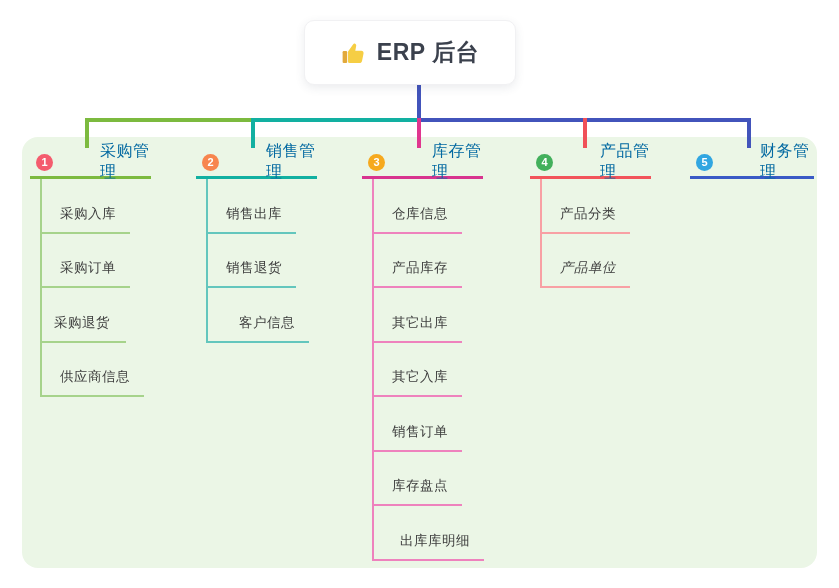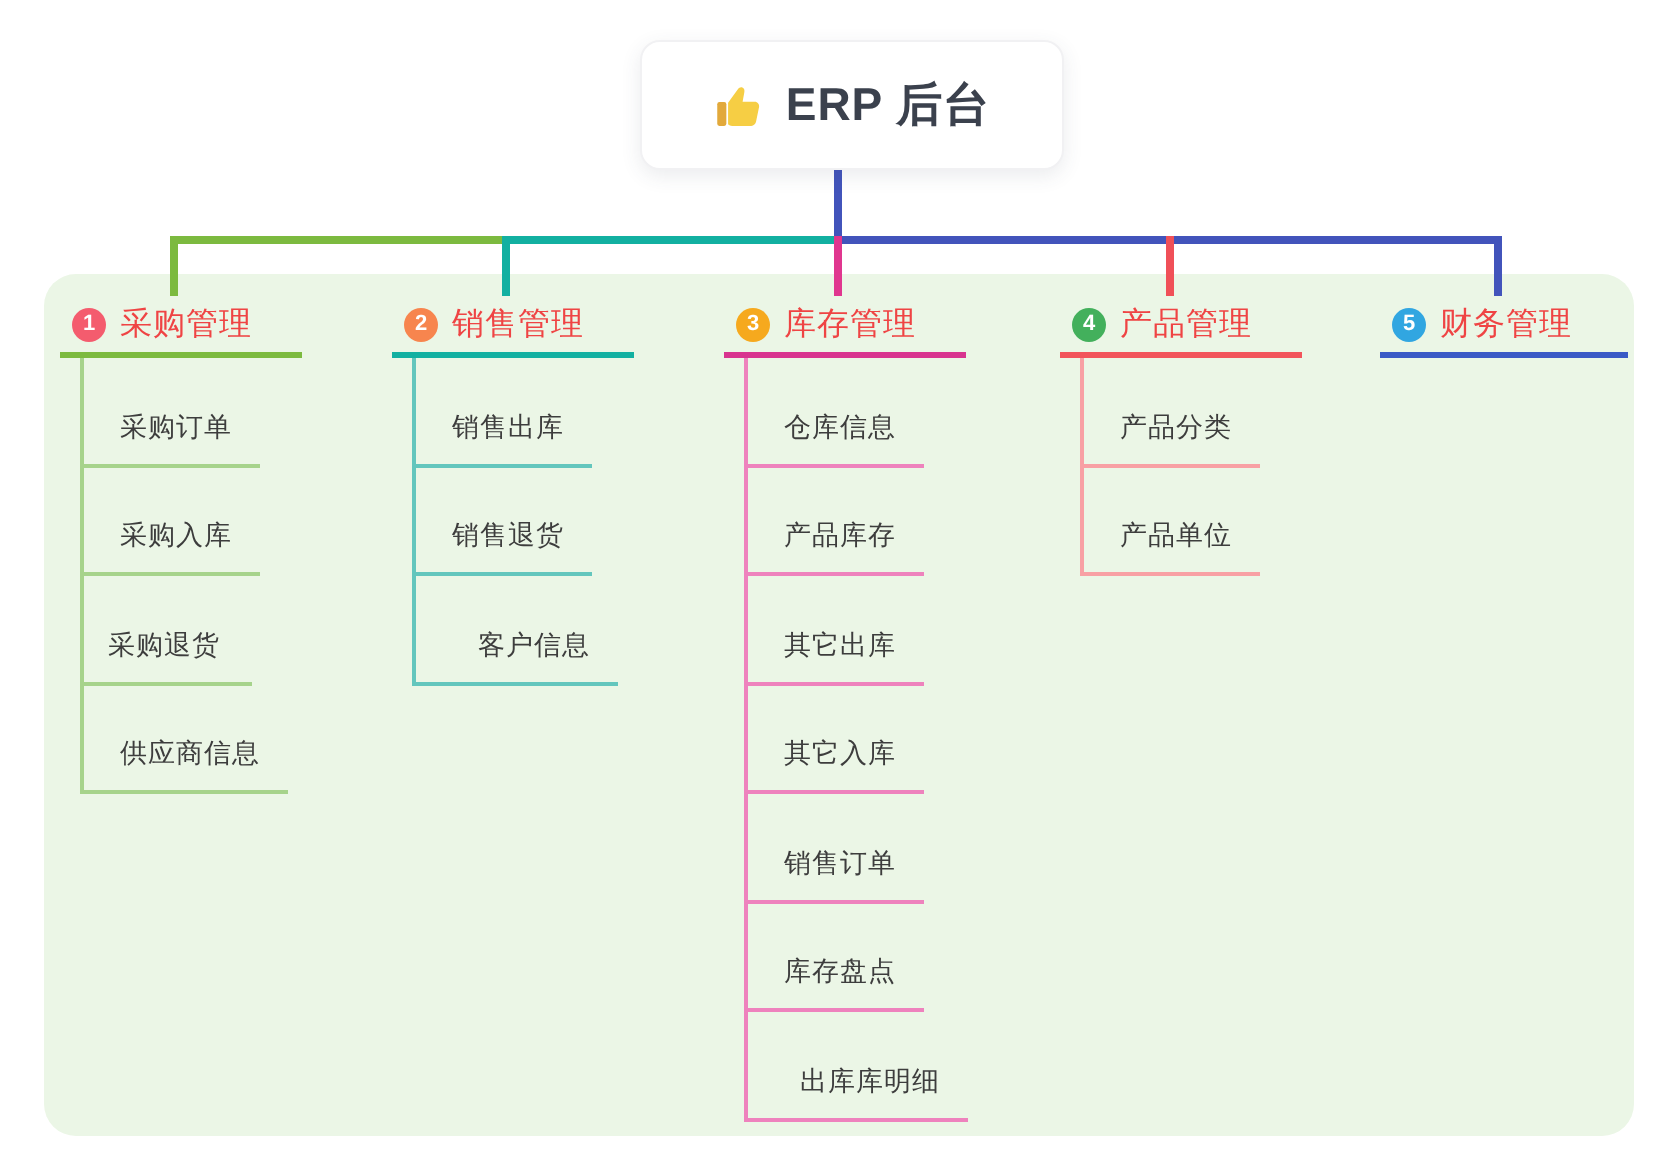--- a/index.html
+++ b/index.html
@@ -1,21 +1,21 @@
 <!DOCTYPE html>
 <html><head>
 <meta charset="utf-8">
 <style>
   html,body{margin:0;padding:0;background:#ffffff;}
   body{font-family:"Liberation Sans","DejaVu Sans",sans-serif;}
   .canvas{position:relative;width:839px;height:588px;background:#ffffff;overflow:hidden;}
 
   
   .root-node{
-    position:absolute;left:320px;top:20px;width:210px;height:63px;
+    position:absolute;left:304px;top:20px;width:210px;height:63px;
     background:#ffffff;border:1px solid #f1f1f3;border-radius:10px;
     box-shadow:0 3px 10px rgba(60,70,90,.10);
     display:flex;align-items:center;justify-content:center;gap:10px;
     z-index:3;
   }
   .root-icon{width:26px;height:26px;display:inline-flex;}
   .root-icon svg{width:26px;height:26px;}
   .root-title{font-size:23px;font-weight:600;color:#3b414d;letter-spacing:.5px;}
 
   
@@ -31,21 +31,21 @@
   .branch{position:absolute;top:148px;z-index:2;}
   .branch-header{
     height:28px;display:flex;align-items:center;gap:7px;
     padding-left:6px;border-bottom:3px solid transparent;
   }
   .badge{
     width:17px;height:17px;border-radius:50%;flex:0 0 17px;
     display:flex;align-items:center;justify-content:center;
     color:#fff;font-size:11px;font-weight:700;line-height:1;
   }
-  .branch-title-text{font-size:16px;font-weight:500;color:#ef4444;letter-spacing:.5px;}
+  .branch-title-text{font-size:16px;font-weight:500;color:#0369a1;letter-spacing:.5px;margin-left:40px;}
   ul.children{
     list-style:none;margin:0 0 0 10px;padding:0;
     border-left:2px solid transparent;width:max-content;
   }
   ul.children li{
     box-sizing:border-box;height:54.5px;width:max-content;min-width:86px;
     display:flex;align-items:flex-end;
     padding:0 14px 9px 18px;margin-left:-2px;
     border-bottom:2px solid transparent;border-left:2px solid transparent;
     font-size:13.5px;color:#3d3d3d;letter-spacing:.5px;white-space:nowrap;
@@ -78,22 +78,22 @@
     <span class="root-title">ERP 后台</span>
   </div>
 
   <div id="branches">
       <div class="branch" style="left: 30px;">
         <div class="branch-header" style="width: 115px; border-bottom-color: rgb(124, 186, 63);">
           <span class="badge" style="background: rgb(244, 92, 110);">1</span>
           <span class="branch-title-text">采购管理</span>
         </div>
         <ul class="children" style="border-left-color: rgb(166, 211, 139);">
+          <li style="border-bottom-color: rgb(166, 211, 139);">采购入库</li>
           <li style="border-bottom-color: rgb(166, 211, 139);">采购订单</li>
-          <li style="border-bottom-color: rgb(166, 211, 139);">采购入库</li>
           <li style="border-bottom-color: rgb(166, 211, 139); padding-left: 12px;">采购退货</li>
           <li style="border-bottom-color: rgb(166, 211, 139);">供应商信息</li>
         </ul>
       </div>
       <div class="branch" style="left: 196px;">
         <div class="branch-header" style="width: 115px; border-bottom-color: rgb(18, 176, 161);">
           <span class="badge" style="background: rgb(247, 133, 78);">2</span>
           <span class="branch-title-text">销售管理</span>
         </div>
         <ul class="children" style="border-left-color: rgb(99, 198, 189);">
@@ -117,21 +117,21 @@
           <li style="border-bottom-color: rgb(238, 130, 189); padding-left: 26px;">出库库明细</li>
         </ul>
       </div>
       <div class="branch" style="left: 530px;">
         <div class="branch-header" style="width: 115px; border-bottom-color: rgb(242, 84, 91);">
           <span class="badge" style="background: rgb(67, 176, 92);">4</span>
           <span class="branch-title-text">产品管理</span>
         </div>
         <ul class="children" style="border-left-color: rgb(248, 160, 164);">
           <li style="border-bottom-color: rgb(248, 160, 164);">产品分类</li>
-          <li style="border-bottom-color: rgb(248, 160, 164);">产品单位</li>
+          <li style="border-bottom-color: rgb(248, 160, 164); font-style: italic;">产品单位</li>
         </ul>
       </div>
       <div class="branch" style="left: 690px;">
         <div class="branch-header" style="width: 118px; border-bottom-color: rgb(58, 90, 198);">
           <span class="badge" style="background: rgb(49, 166, 225);">5</span>
           <span class="branch-title-text">财务管理</span>
         </div>
       </div>
     </div>
 

